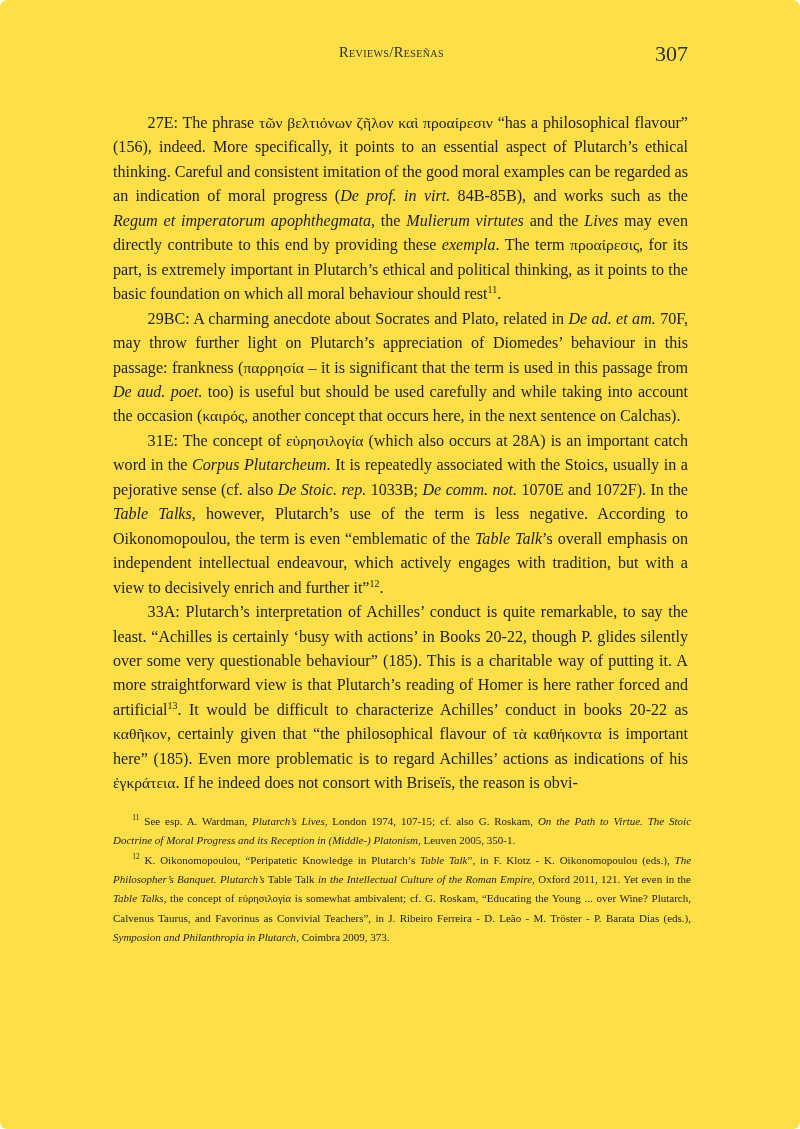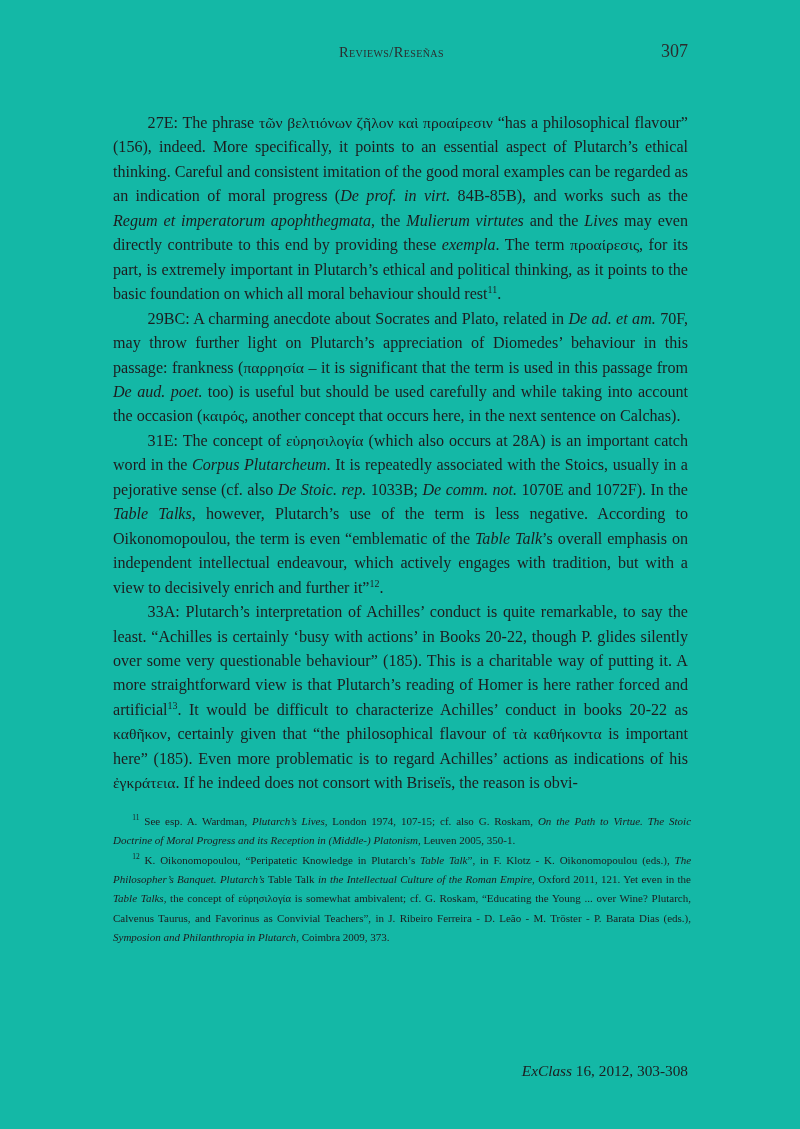--- a/index.html
+++ b/index.html
@@ -4,26 +4,27 @@
 <style>
   html, body {
     margin: 0;
     padding: 0;
     background: #ffffff;
   }
   .page {
     position: relative;
     width: 800px;
     height: 1129px;
-    background: #14b8a6;
+    background: #fde047;
     margin: 0 auto;
     overflow: hidden;
     font-family: "Liberation Serif", "DejaVu Serif", serif;
     color: #1d1d1f;
     box-sizing: border-box;
+    border-radius: 7px;
   }
 
   
   .running-head {
     position: absolute;
     left: 113px;
     top: 44px;
     width: 575px;
     height: 20px;
   }
@@ -34,21 +35,21 @@
     font-size: 14.5px;
     font-variant: small-caps;
     letter-spacing: 0.4px;
     color: #2c2c2e;
     white-space: nowrap;
   }
   .running-head-folio {
     position: absolute;
     right: 0;
     top: -3px;
-    font-size: 18px;
+    font-size: 22px;
     color: #2c2c2e;
     margin-left: 16px;
   }
 
   
   .body-block {
     position: absolute;
     left: 113px;
     top: 111px;
     width: 575px;
@@ -119,15 +120,14 @@
       <p><span>29BC: A charming anecdote about Socrates and Plato, related in </span><i>De ad. et am.</i><span> 70F, may throw further light on Plutarch’s appreciation of Diomedes’ behaviour in this passage: frankness (</span><span class="gk">παρρησία</span><span> – it is significant that the term is used in this passage from </span><i>De aud. poet.</i><span> too) is useful but should be used carefully and while taking into account the occasion (</span><span class="gk">καιρός</span><span>, another concept that occurs here, in the next sentence on Calchas).</span></p>
       <p><span>31E: The concept of </span><span class="gk">εὑρησιλογία</span><span> (which also occurs at 28A) is an important catch word in the </span><i>Corpus Plutarcheum</i><span>. It is repeatedly associated with the Stoics, usually in a pejorative sense (cf. also </span><i>De Stoic. rep.</i><span> 1033B; </span><i>De comm. not.</i><span> 1070E and 1072F). In the </span><i>Table Talks</i><span>, however, Plutarch’s use of the term is less negative. According to Oikonomopoulou, the term is even “emblematic of the </span><i>Table Talk</i><span>’s overall emphasis on independent intellectual endeavour, which actively engages with tradition, but with a view to decisively enrich and further it”</span><sup>12</sup><span>.</span></p>
       <p><span>33A: Plutarch’s interpretation of Achilles’ conduct is quite remarkable, to say the least. “Achilles is certainly ‘busy with actions’ in Books 20-22, though P. glides silently over some very questionable behaviour” (185). This is a charitable way of putting it. A more straightforward view is that Plutarch’s reading of Homer is here rather forced and artificial</span><sup>13</sup><span>. It would be difficult to characterize Achilles’ conduct in books 20-22 as </span><span class="gk">καθῆκον</span><span>, certainly given that “the philosophical flavour of </span><span class="gk">τὰ καθήκοντα</span><span> is important here” (185). Even more problematic is to regard Achilles’ actions as indications of his </span><span class="gk">ἐγκράτεια</span><span>. If he indeed does not consort with Briseïs, the reason is obvi-</span></p>
     </div>
 
   <div class="footnotes" id="footnotes-block">
       <p><sup>11</sup> <span>See esp. A. Wardman, </span><i>Plutarch’s Lives</i><span>, London 1974, 107-15; cf. also G. Roskam, </span><i>On the Path to Virtue. The Stoic Doctrine of Moral Progress and its Reception in (Middle-) Platonism</i><span>, Leuven 2005, 350-1.</span></p>
       <p><sup>12</sup> <span>K. Oikonomopoulou, “Peripatetic Knowledge in Plutarch’s </span><i>Table Talk</i><span>”, in F. Klotz - K. Oikonomopoulou (eds.), </span><i>The Philosopher’s Banquet. Plutarch’s</i><span> Table Talk </span><i>in the Intellectual Culture of the Roman Empire</i><span>, Oxford 2011, 121. Yet even in the </span><i>Table Talks</i><span>, the concept of </span><span class="gk">εὑρησιλογία</span><span> is somewhat ambivalent; cf. G. Roskam, “Educating the Young ... over Wine? Plutarch, Calvenus Taurus, and Favorinus as Convivial Teachers”, in J. Ribeiro Ferreira - D. Leão - M. Tröster - P. Barata Dias (eds.), </span><i>Symposion and Philanthropia in Plutarch</i><span>, Coimbra 2009, 373.</span></p>
     </div>
 
-  <div class="footer" id="footer-block"><i>ExClass</i><span> 16, 2012, 303-308</span></div>
 
 </div>
 
 </body></html>

